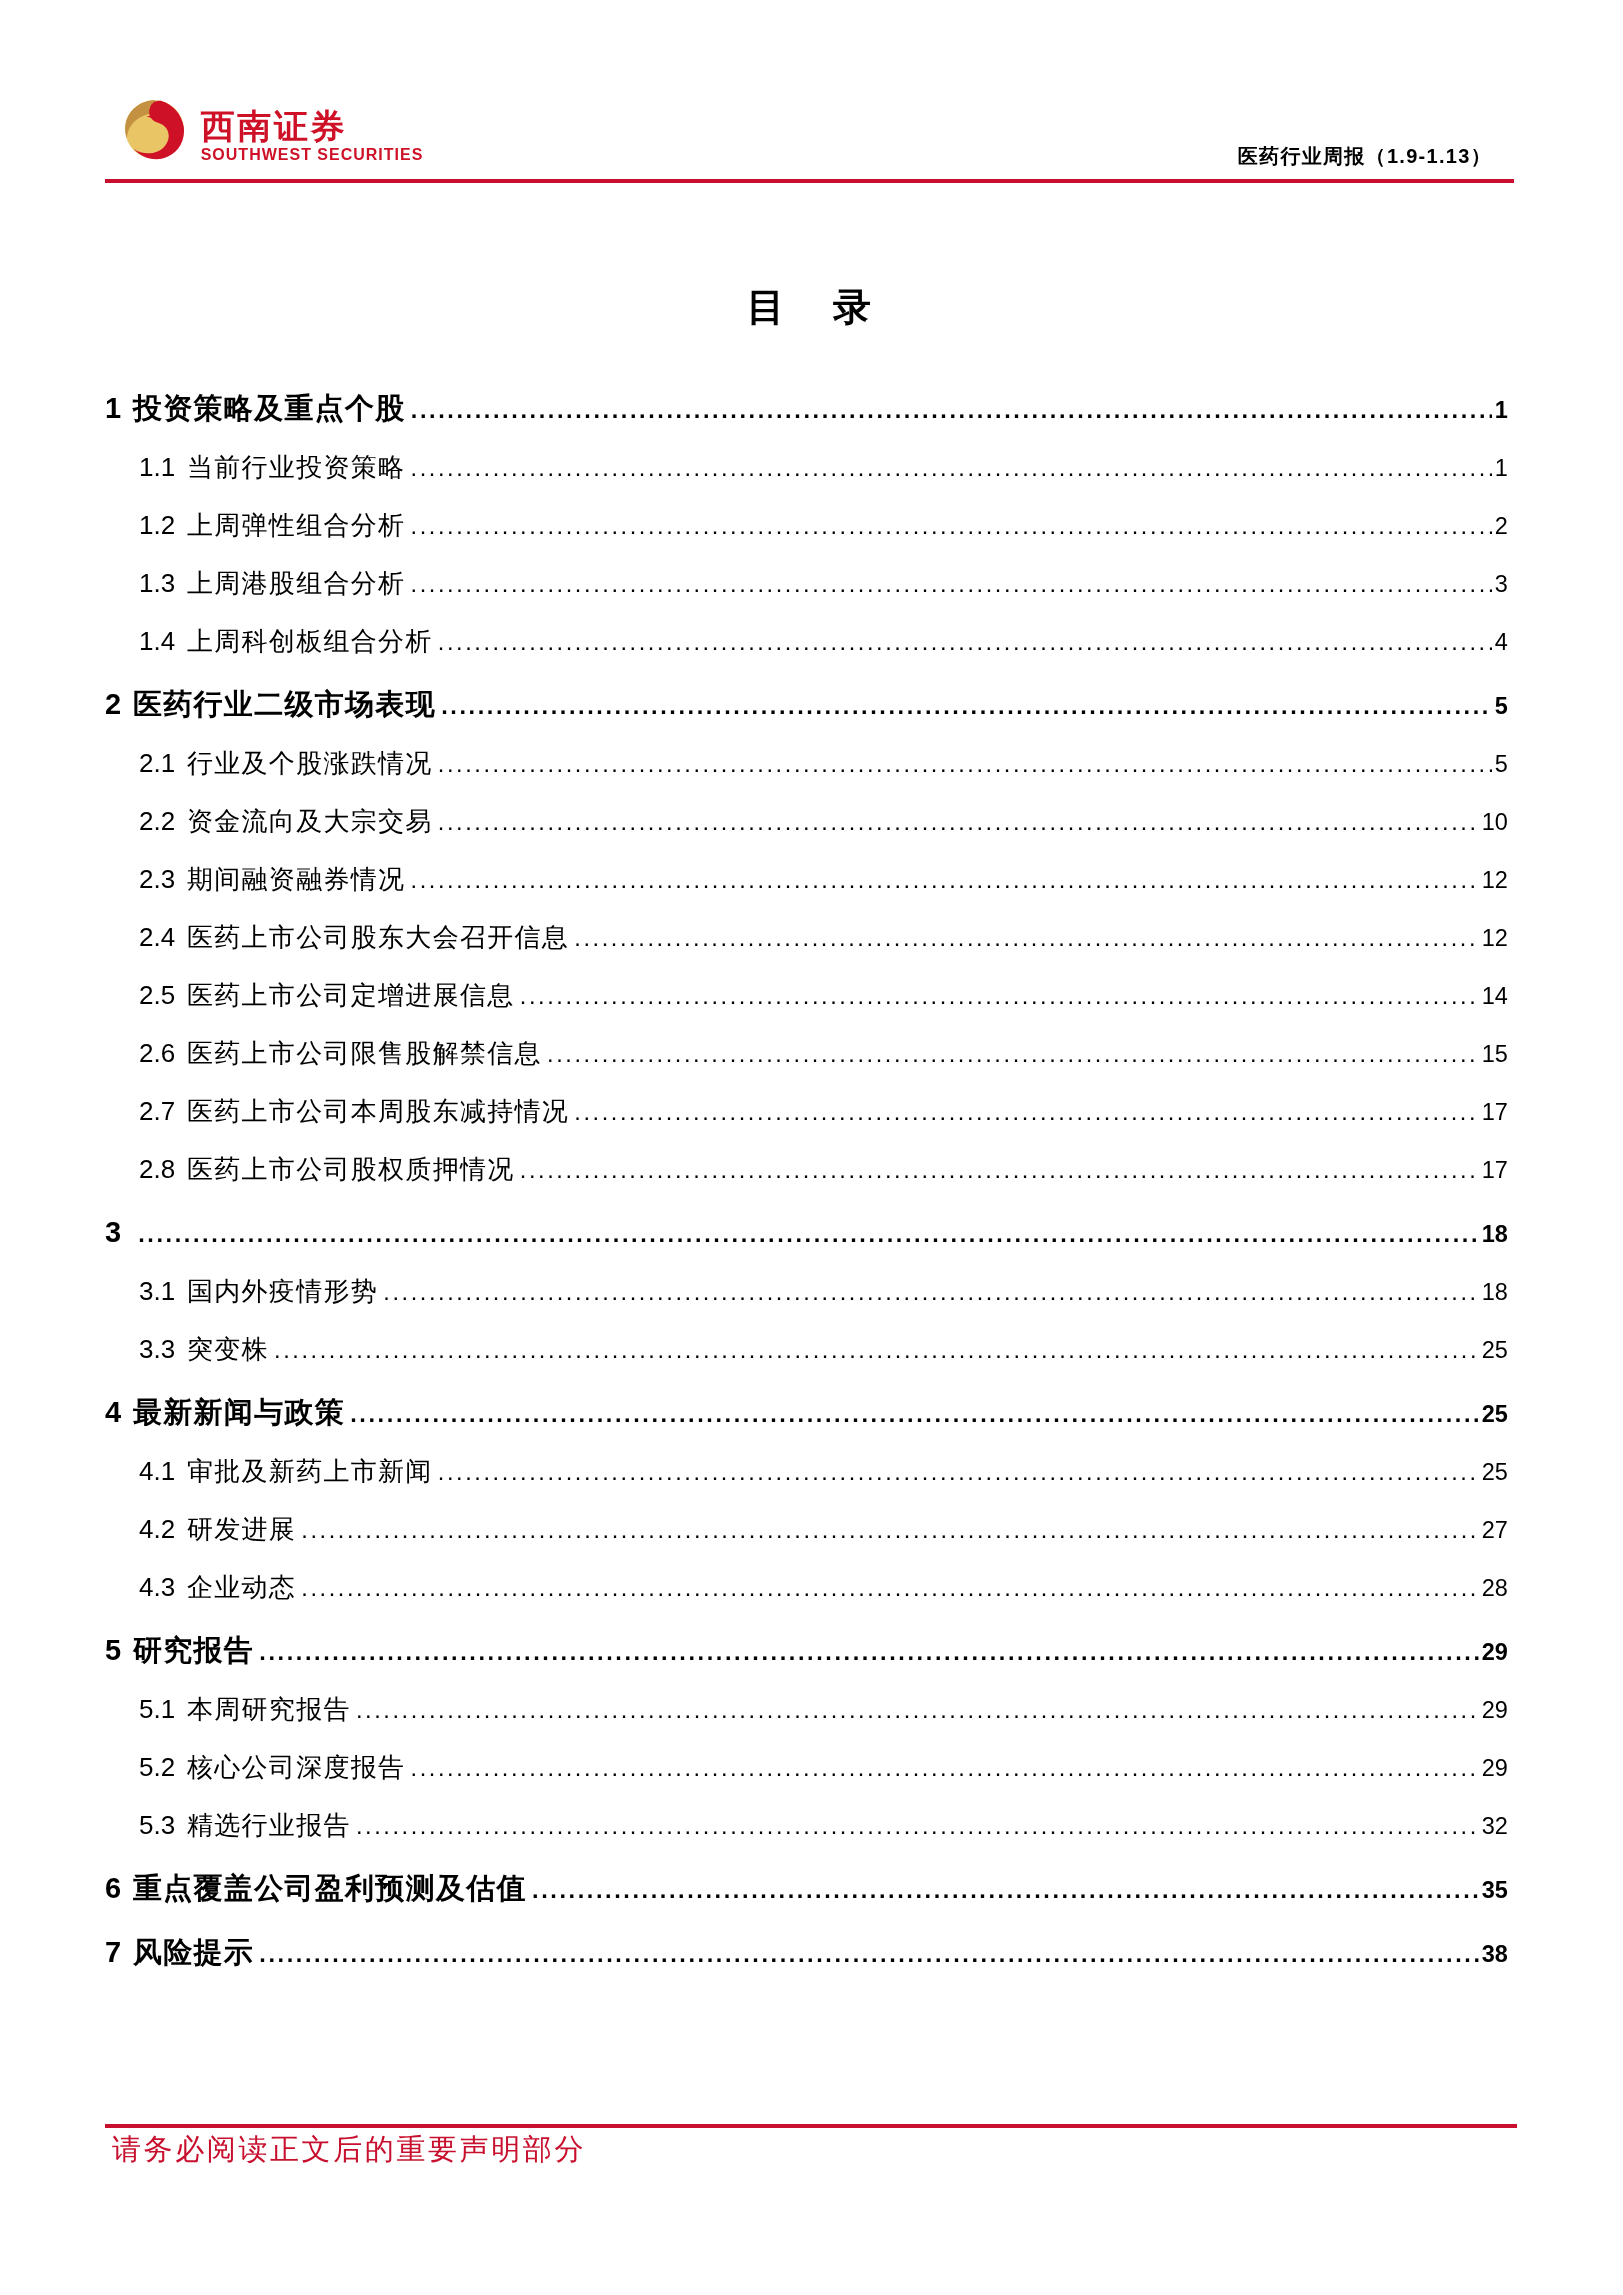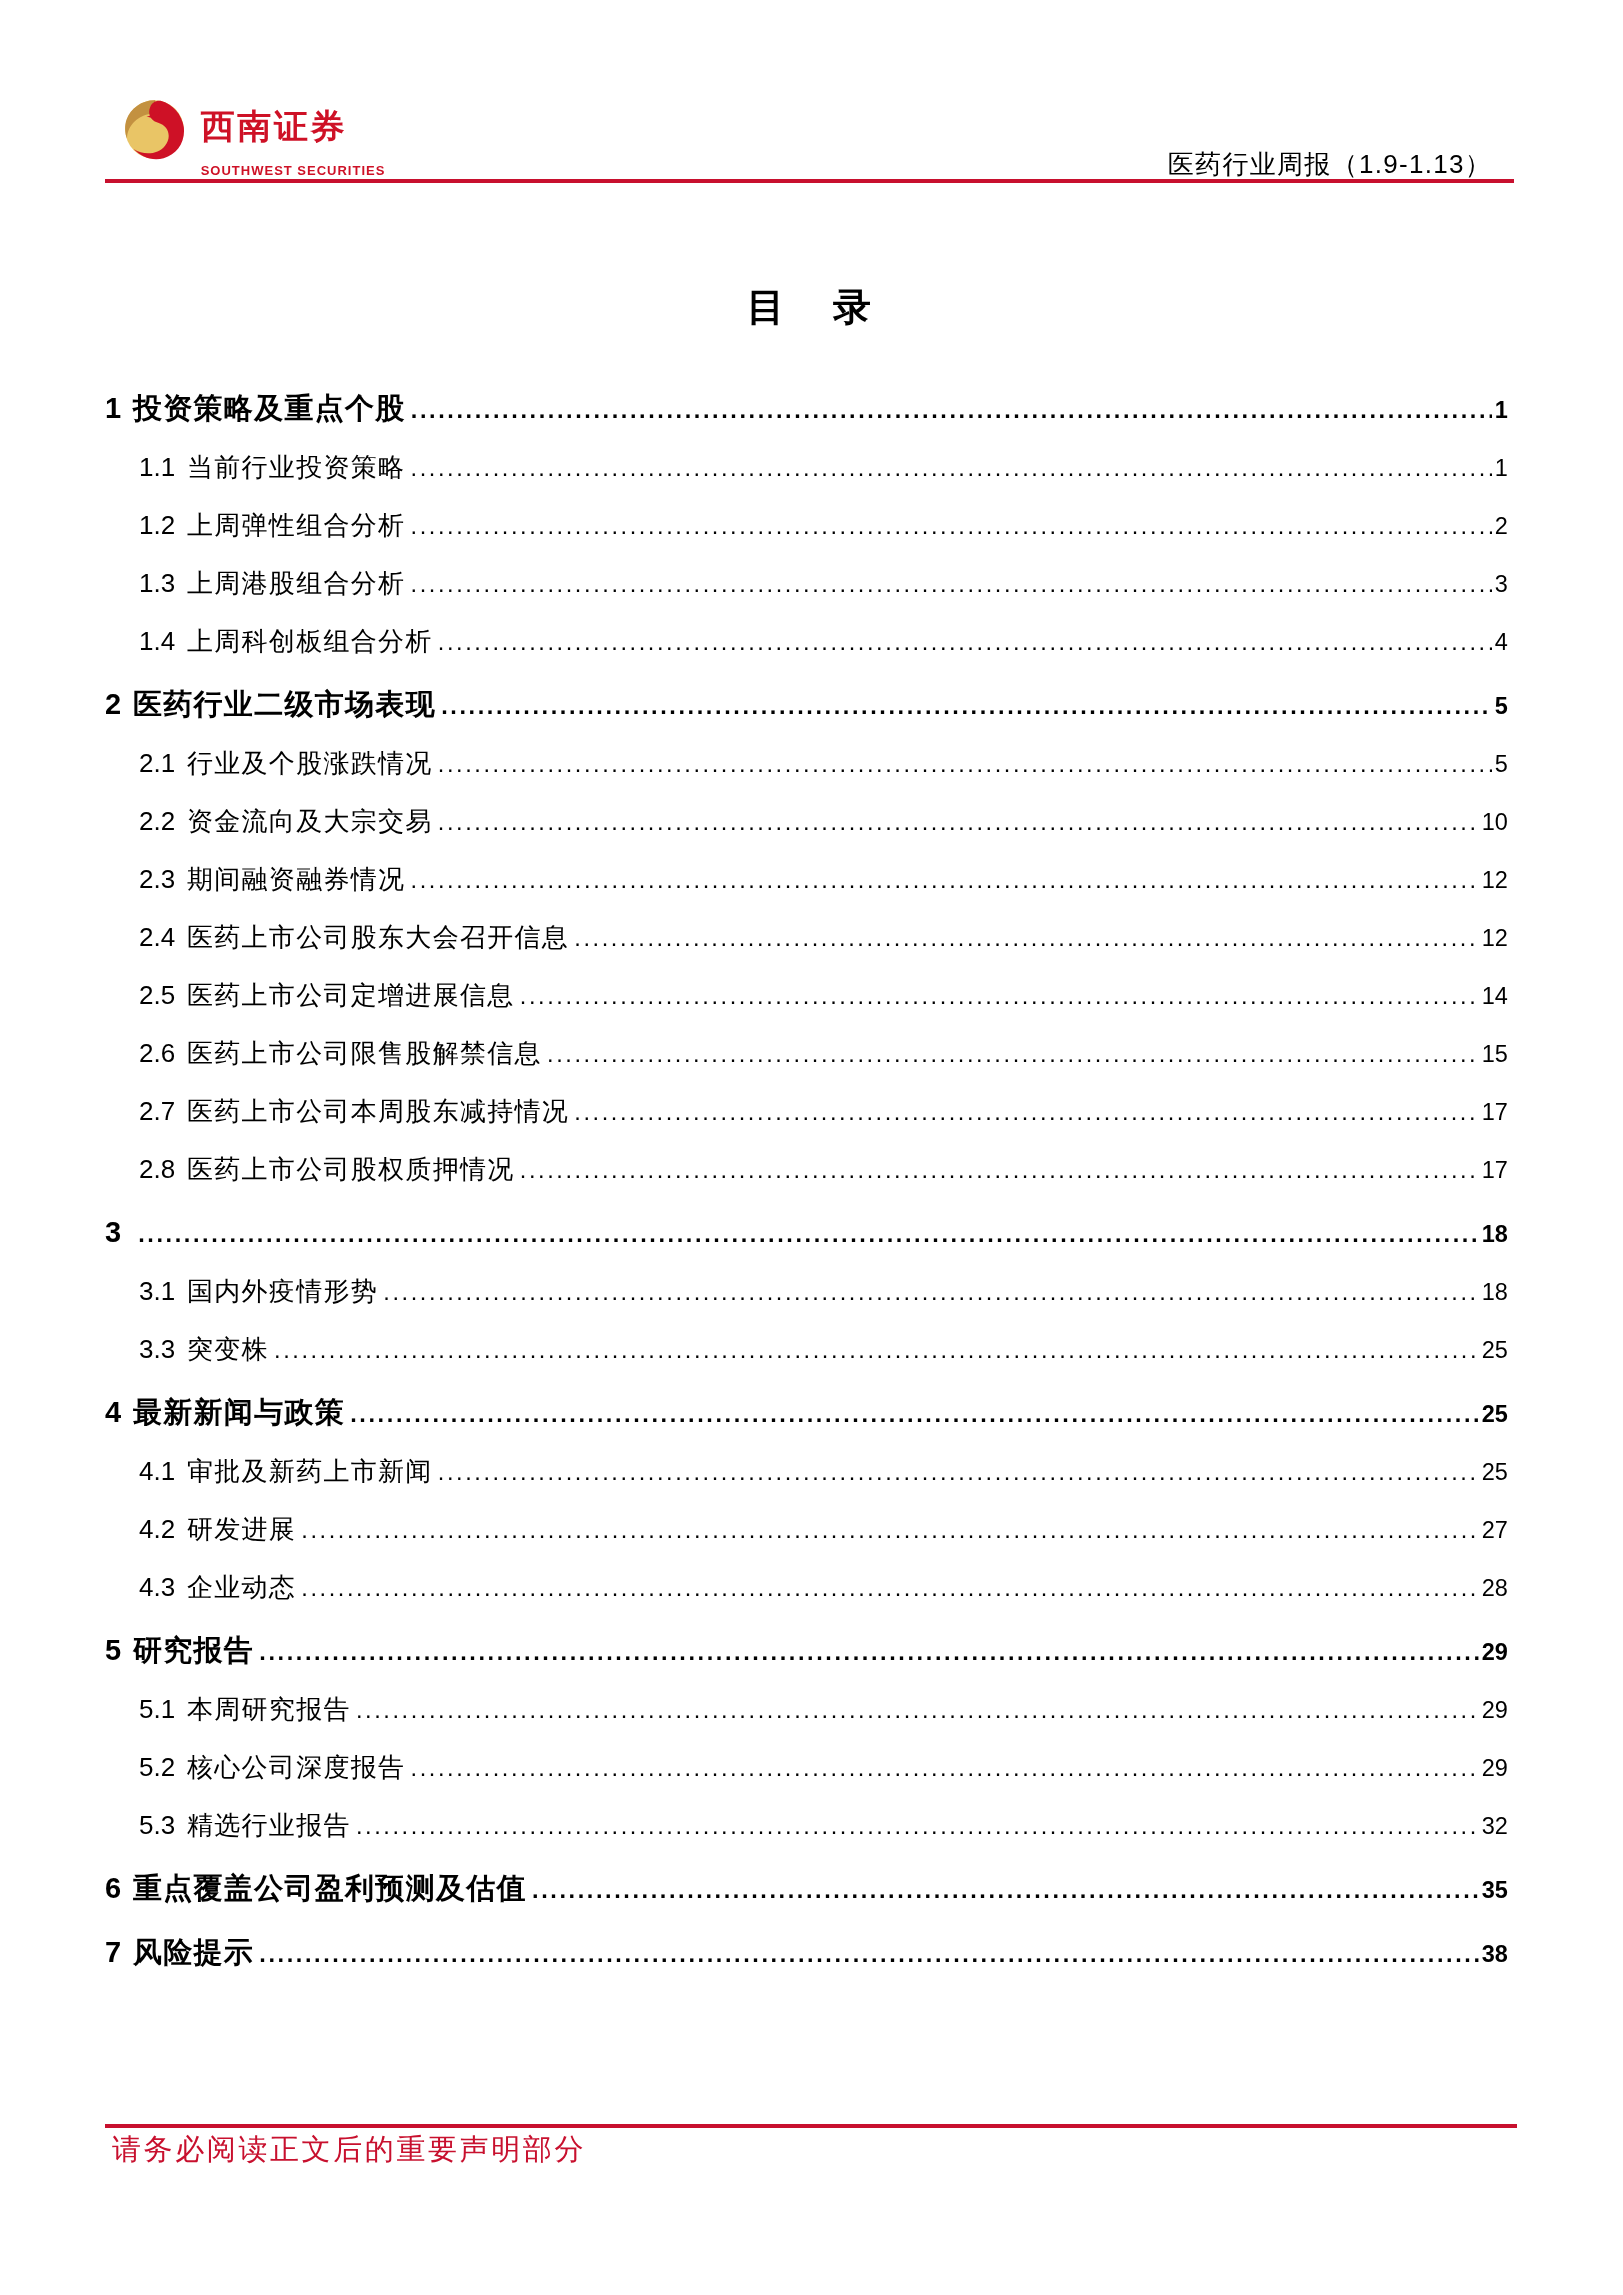--- a/index.html
+++ b/index.html
@@ -33,34 +33,34 @@
   .logo-cn{
     font-family:"Liberation Serif", serif;
     font-weight:bold;
     font-size:34px;
     line-height:34px;
     color:var(--logo-red);
     letter-spacing:2.6px;
     white-space:nowrap;
   }
   .logo-en{
-    margin-top:19px;
-    font-weight:bold;
-    font-size:13px;
+    margin-top:2px;
+    font-weight:bold;
+    font-size:16px;
     letter-spacing:1px;
     color:var(--logo-red);
     white-space:nowrap;
   }
   .header-title{
     position:absolute;
-    top:149px;
+    top:141px;
     right:131px;
-    font-size:26px;
+    font-size:20px;
     line-height:31px;
-    font-weight:normal;
+    font-weight:bold;
     letter-spacing:1.3px;
     white-space:nowrap;
   }
   .header-rule{
     position:absolute;
     left:105px; right:109px; top:179px;
     height:3.9px;
     background:var(--brand-red);
   }
 

